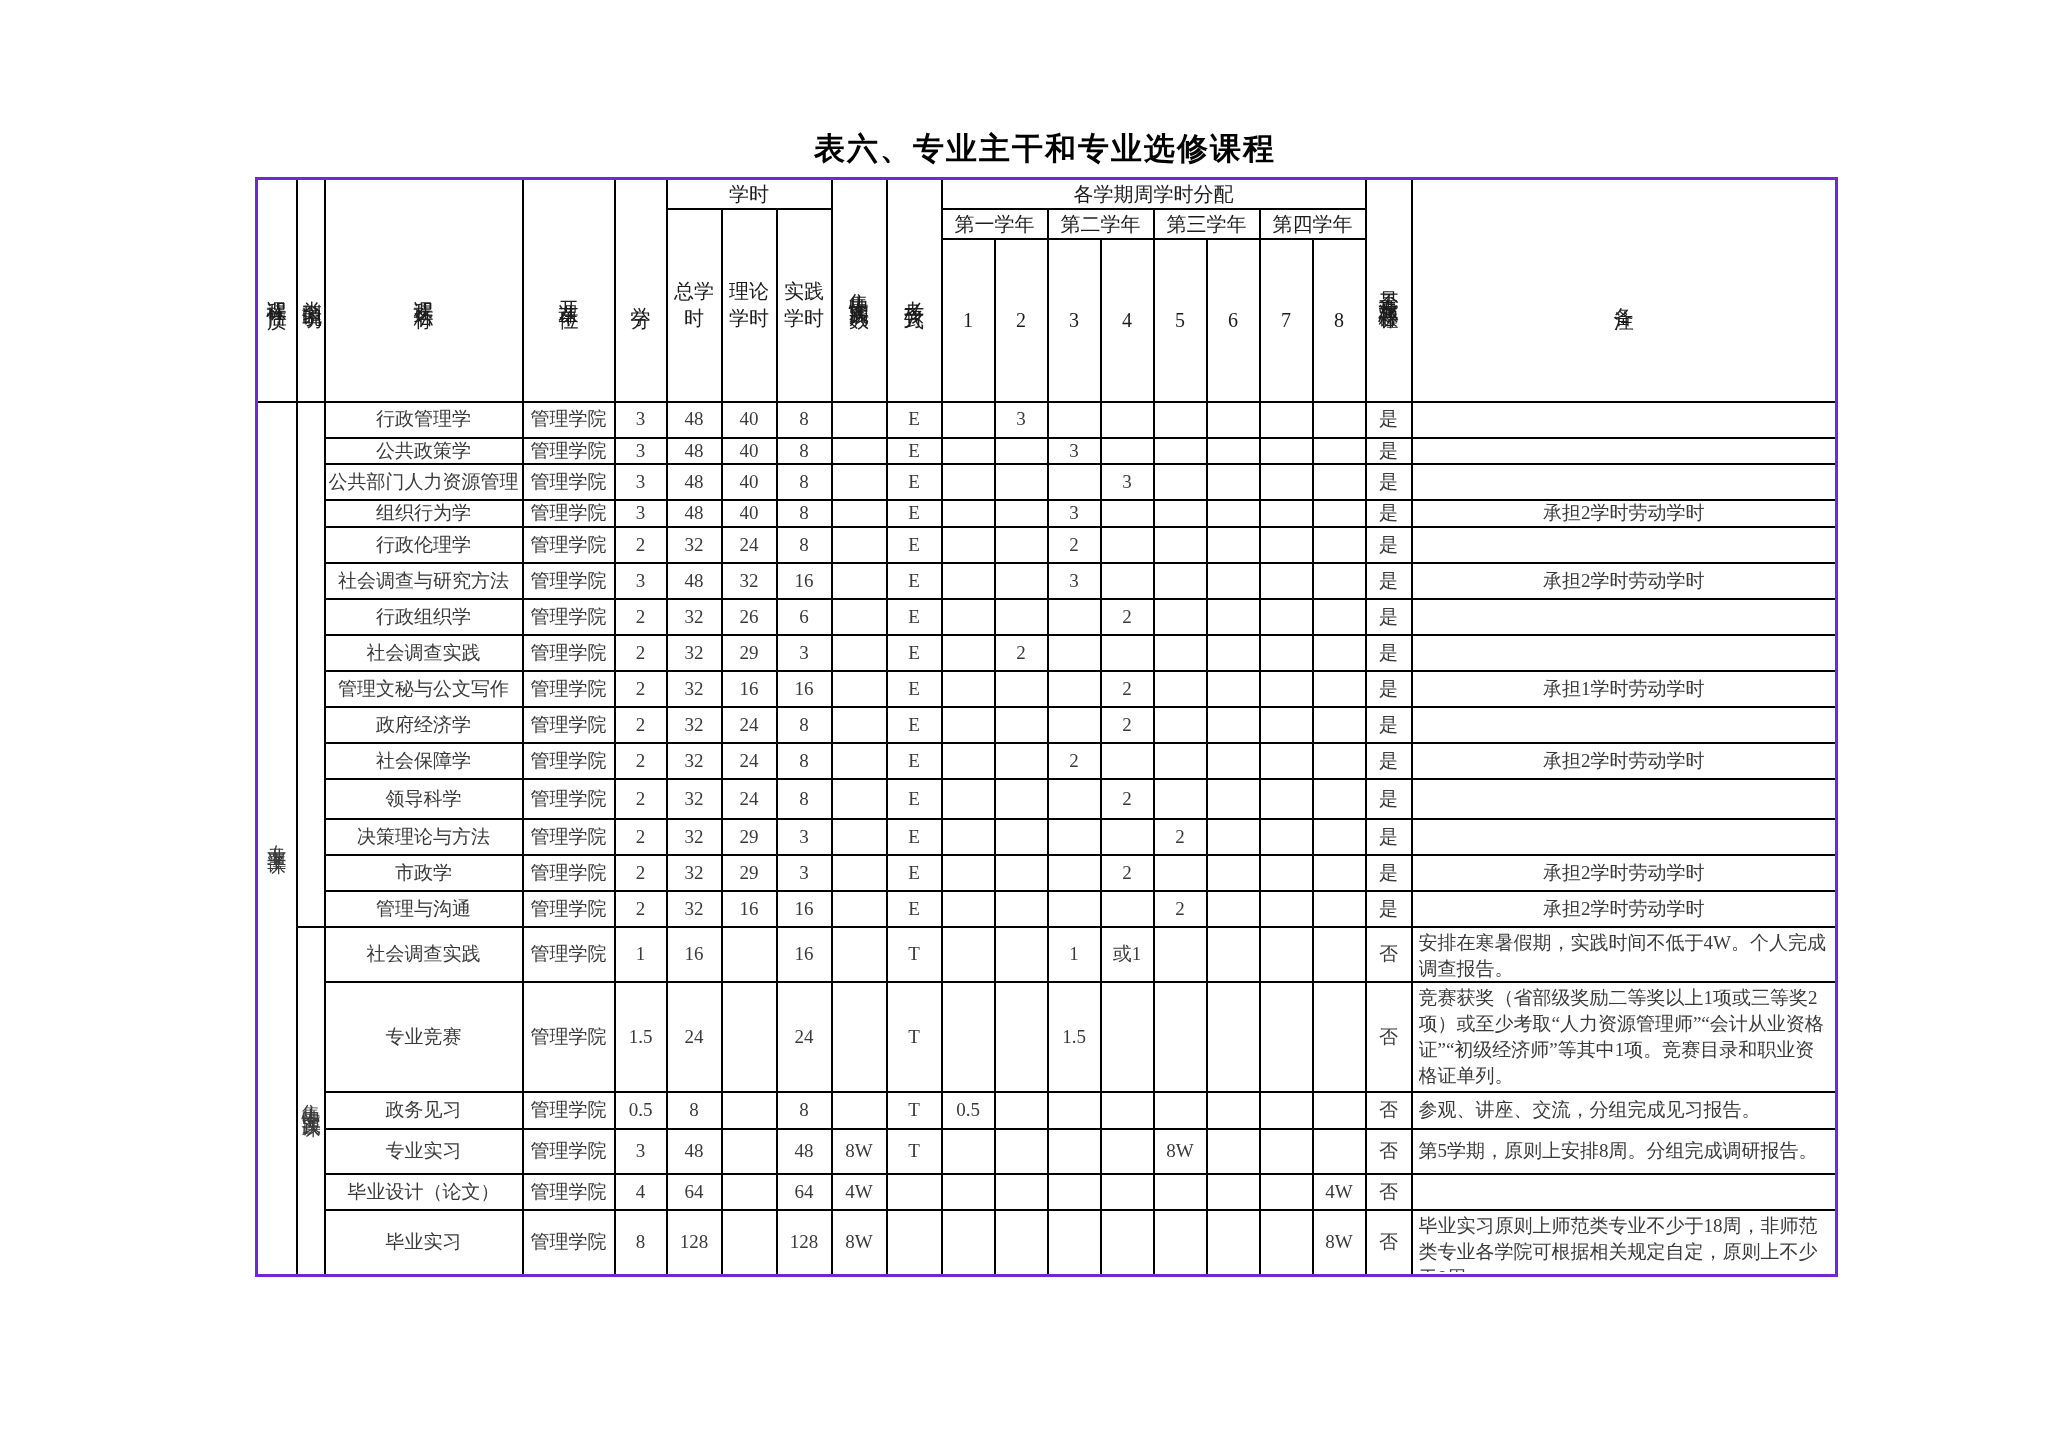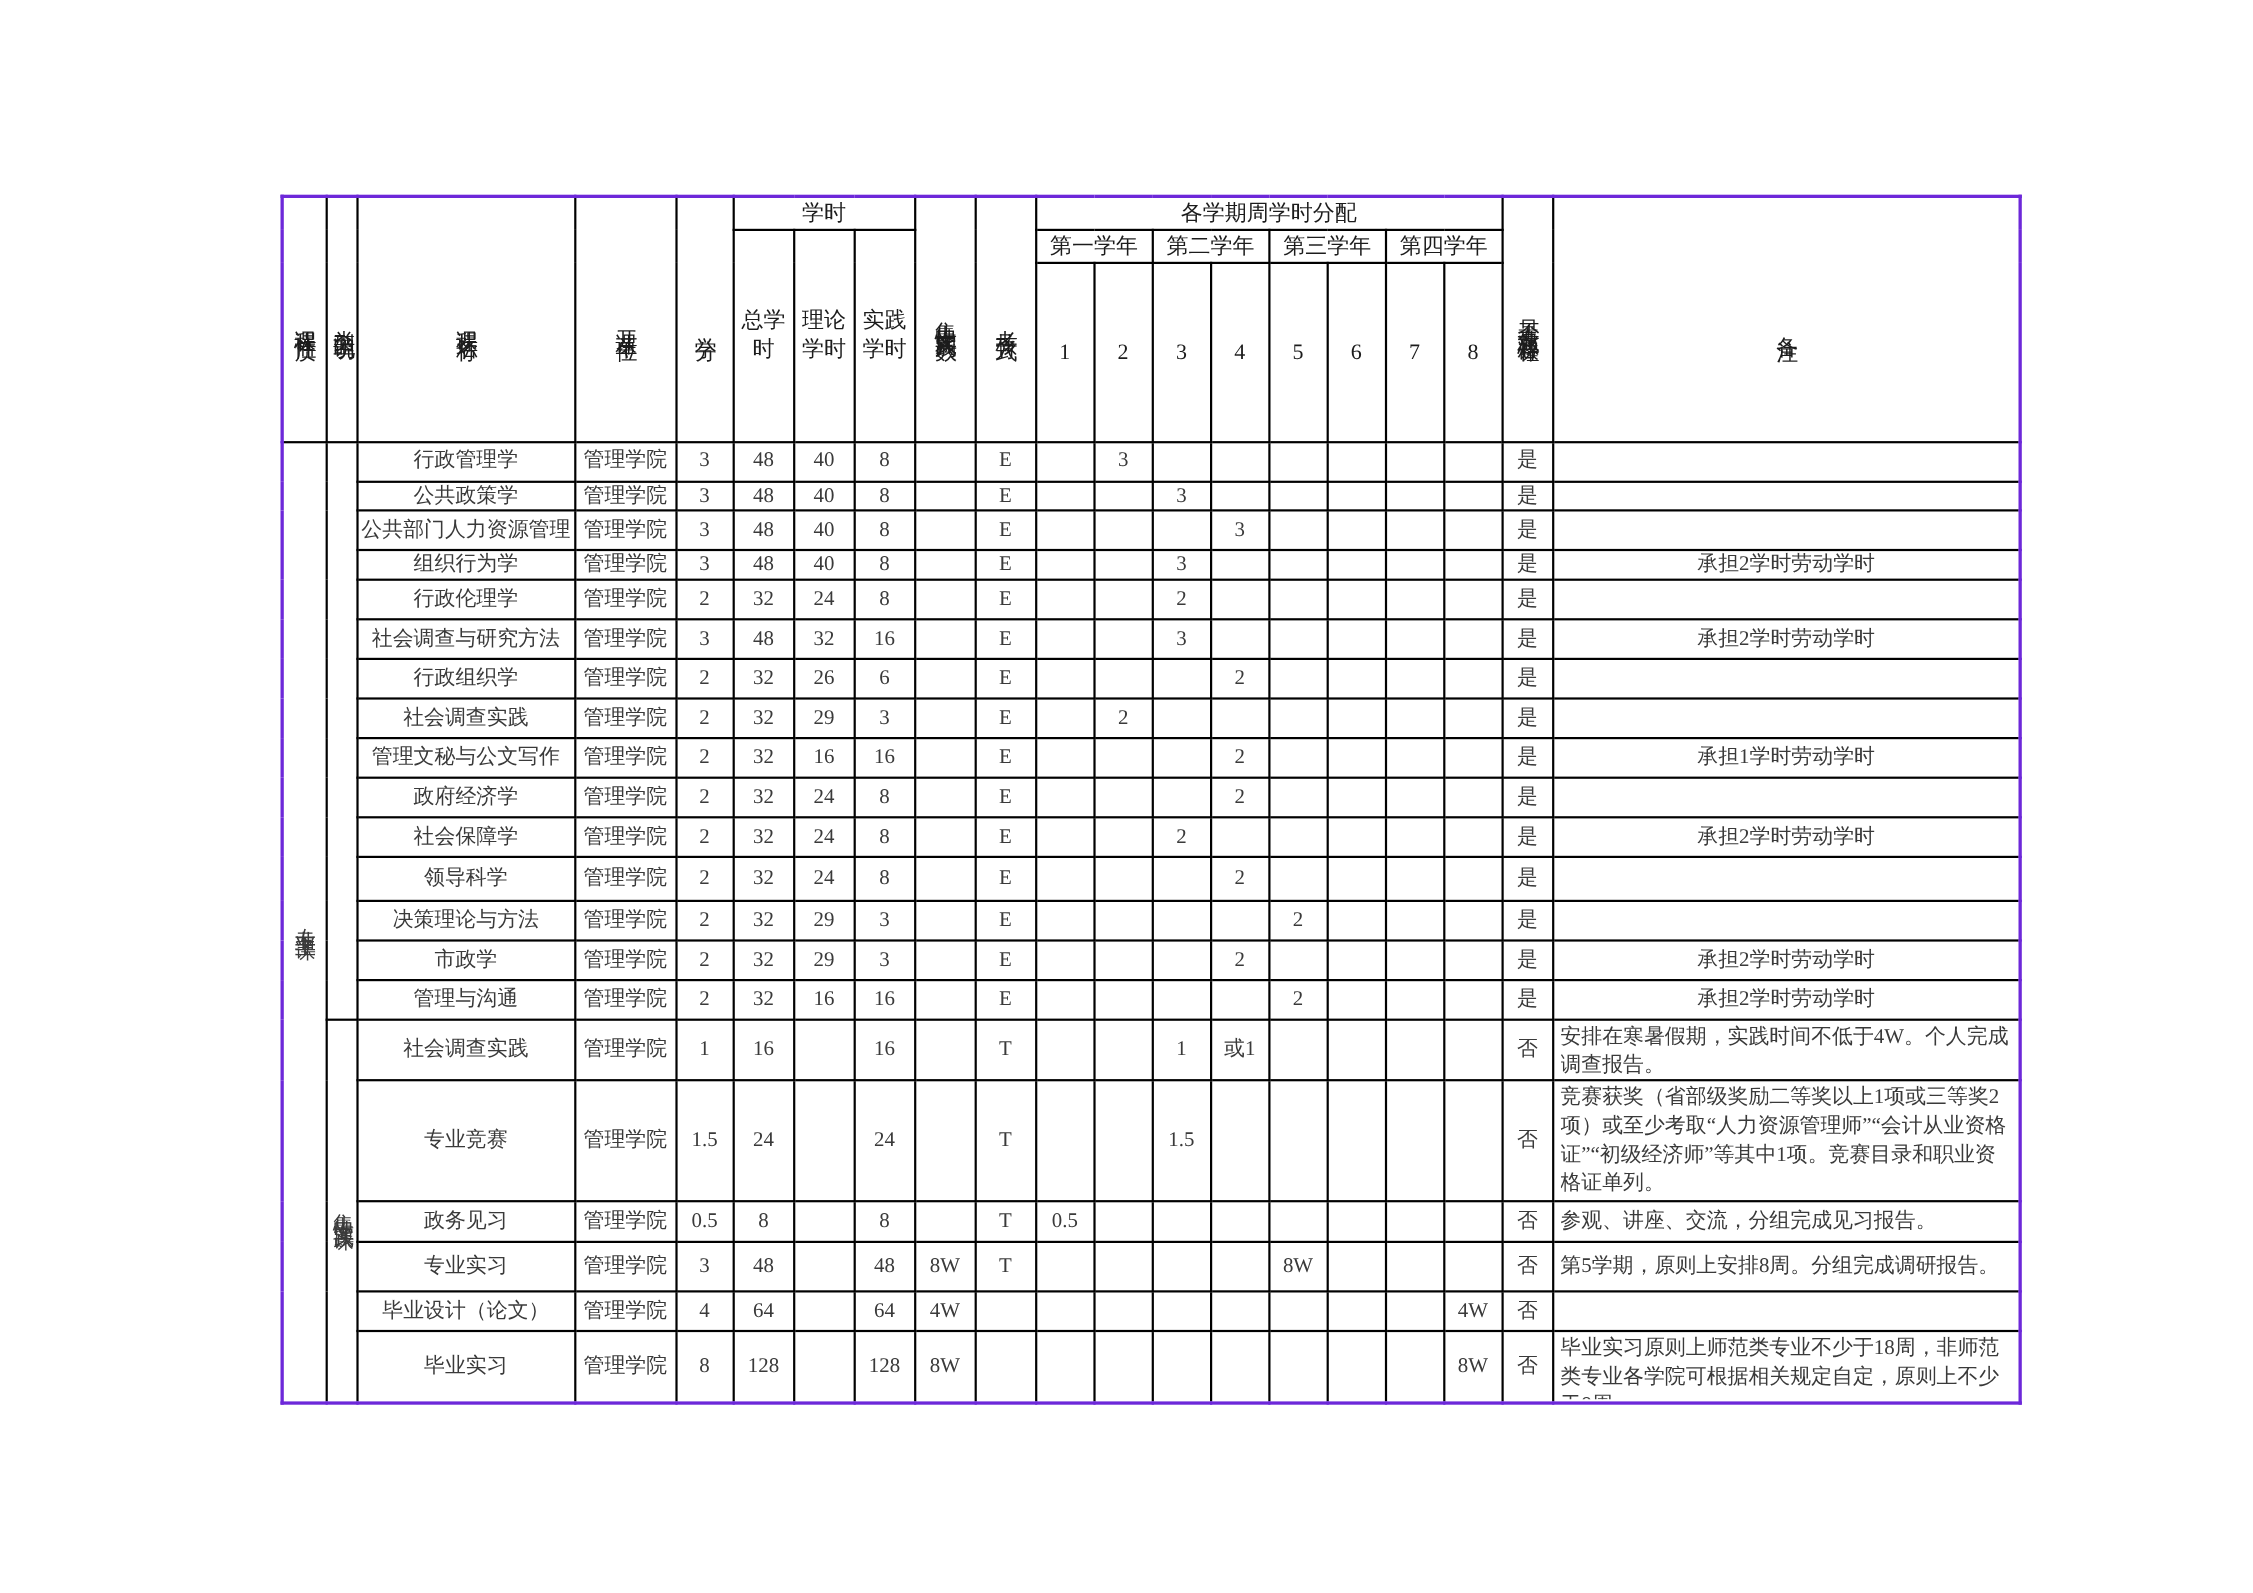--- a/index.html
+++ b/index.html
@@ -33,20 +33,21 @@
   .pageno {
     position:absolute; top:1358px; left:0; width:2048px; text-align:center;
     font-size:23px; color:#333; letter-spacing:4px;
   }
 </style>
 </head>
 <body>
 
 <div class="page">
 
+  <div class="doc-title">表六、专业主干和专业选修课程</div>
 
   <table class="course-table">
     <colgroup>
       <col style="width:40px">
         <col style="width:28px">
         <col style="width:198px">
         <col style="width:92px">
       <col style="width:52px">
         <col style="width:55px">
         <col style="width:55px">

